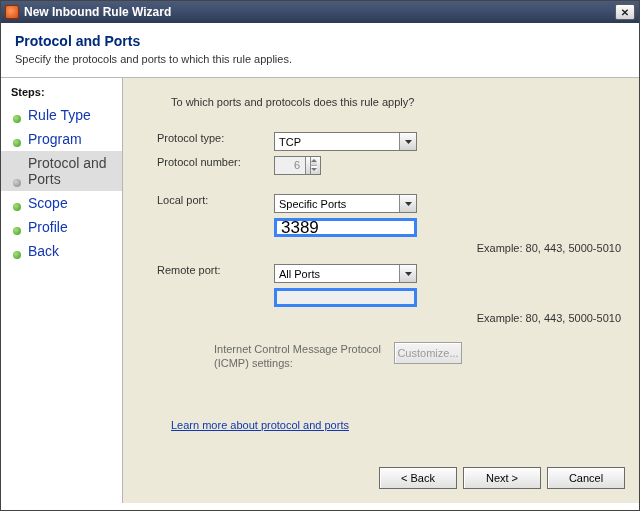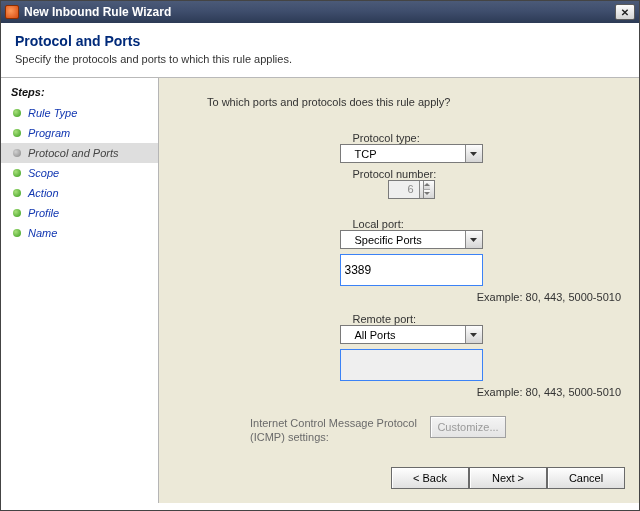--- a/index.html
+++ b/index.html
@@ -55,38 +55,37 @@
   }
   .header-area .subtext {
     font-size: 11px;
     color: #333;
   }
   .main-area {
     display: flex;
     height: 425px;
   }
   .sidebar {
-    width: 158px;
+    width: 122px;
     border-right: 1px solid #b5b5b5;
     background: #fff;
     padding-top: 6px;
-    font-style: italic;
   }
   .sidebar-title {
     font-weight: bold;
     color: #111;
     padding: 2px 10px 5px 10px;
     font-size: 11px;
   }
   .step-item {
     display: flex;
-    align-items: center;
+    align-items: flex-end;
     padding: 4px 6px 4px 12px;
     color: #1237b1;
-    font-size: 11px;
+    font-size: 14px;
     cursor: pointer;
   }
   .step-item.active {
     background: #dedede;
     color: #444;
   }
   .step-dot {
     width: 8px; height: 8px;
     border-radius: 50%;
     background: radial-gradient(circle at 35% 35%, #a7e07a, #3b9d1f);
@@ -103,38 +102,36 @@
     padding: 18px 18px 0 30px;
   }
   .content-question {
     font-size: 11px;
     color: #333;
     margin-bottom: 24px;
     margin-left: 18px;
   }
   .form-row {
     display: flex;
-    align-items: center;
     margin-bottom: 5px;
-    margin-left: 12px;
-    flex-direction: column;
+    margin-left: 4px;
   }
   .form-label {
     width: 117px;
     color: #333;
     font-size: 11px;
   }
   .combo {
     width: 143px;
     height: 19px;
     border: 1px solid #7a7a7a;
     background: #fff;
     display: flex;
     align-items: center;
-    padding-left: 14px;
+    padding-left: 4px;
     position: relative;
     font-size: 11px;
   }
   .combo-btn, .spin-btns {
     position: absolute;
     right: 0; top: 0; bottom: 0;
     width: 17px;
     background: linear-gradient(to bottom, #fdfdfd, #d5d5d5);
     border-left: 1px solid #888;
     display: flex;
@@ -160,24 +157,24 @@
   }
   .spin-up, .spin-down {
     height: 50%;
     border-left: 1px solid #888;
     background: linear-gradient(to bottom,#fdfdfd,#d5d5d5);
     display: flex; align-items: center; justify-content: center;
   }
   .spin-up { border-bottom: 1px solid #aaa;}
   .text-input {
     width: 143px;
-    height: 32px;
-    border: 1px solid #3b82f6;
-    background: #fff;
-    font-size: 12px;
+    height: 19px;
+    border: 3px solid #3b82f6;
+    background: #fff;
+    font-size: 17px;
     padding: 1px 4px;
     font-family: inherit;
   }
   .text-input.disabled {
     background: #efefef;
     color: #888;
   }
   .example-hint {
     margin-left: 135px;
     font-size: 11px;
@@ -192,21 +189,21 @@
     margin-top: 18px;
   }
   .icmp-label {
     width: 180px;
     color: #6a6a6a;
     font-size: 11px;
     line-height: 1.3;
     margin-left: 43px;
   }
   .disabled-btn {
-    width: 76px;
+    width: 68px;
     height: 22px;
     border: 1px solid #a0a0a0;
     background: linear-gradient(to bottom,#f4f4f4,#e4e4e4);
     color: #9b9b9b;
     font-size: 11px;
     text-align: center;
     line-height: 20px;
     box-shadow: inset 1px 1px 0 #fff;
   }
   .learn-link {
@@ -216,20 +213,21 @@
     text-decoration: underline;
     font-size: 11px;
     cursor: pointer;
     display: inline-block;
   }
   .footer-btns {
     position: absolute;
     right: 14px;
     bottom: 14px;
     display: flex;
+    gap: 6px;
   }
   .wiz-btn {
     width: 78px;
     height: 22px;
     border: 1px solid #6a6a6a;
     background: linear-gradient(to bottom,#fefefe,#e0e0e0);
     font-size: 11px;
     cursor: pointer;
     box-shadow: inset 1px 1px 0 #fff;
     font-family: inherit;
@@ -267,29 +265,25 @@
     <div class="step-item active">
       <div class="step-dot"></div>
       <span>Protocol and Ports</span>
     </div>
     <div class="step-item">
       <div class="step-dot"></div>
       <span>Scope</span>
     </div>
     <div class="step-item">
       <div class="step-dot"></div>
-      <span>Action</span>
-    </div>
-    <div class="step-item">
-      <div class="step-dot"></div>
       <span>Profile</span>
     </div>
     <div class="step-item">
       <div class="step-dot"></div>
-      <span>Name</span>
+      <span>Back</span>
     </div>
   </div>
 
   <div class="content">
     <div class="content-question">To which ports and protocols does this rule apply?</div>
 
     <div class="form-row">
       <div class="form-label">Protocol type:</div>
       <div class="combo">
         <span>TCP</span>
@@ -356,20 +350,21 @@
     </div>
     <div class="example-hint">Example: 80, 443, 5000-5010</div>
 
     <div class="icmp-row">
       <div class="icmp-label">Internet Control Message Protocol (ICMP) settings:</div>
       <div class="disabled-btn">
         <span>Customize...</span>
       </div>
     </div>
 
+    <a class="learn-link">Learn more about protocol and ports</a>
 
     <div class="footer-btns">
       <button class="wiz-btn">&lt; Back</button>
       <button class="wiz-btn">Next &gt;</button>
       <button class="wiz-btn">Cancel</button>
     </div>
   </div>
 </div>
 
 </body></html>

